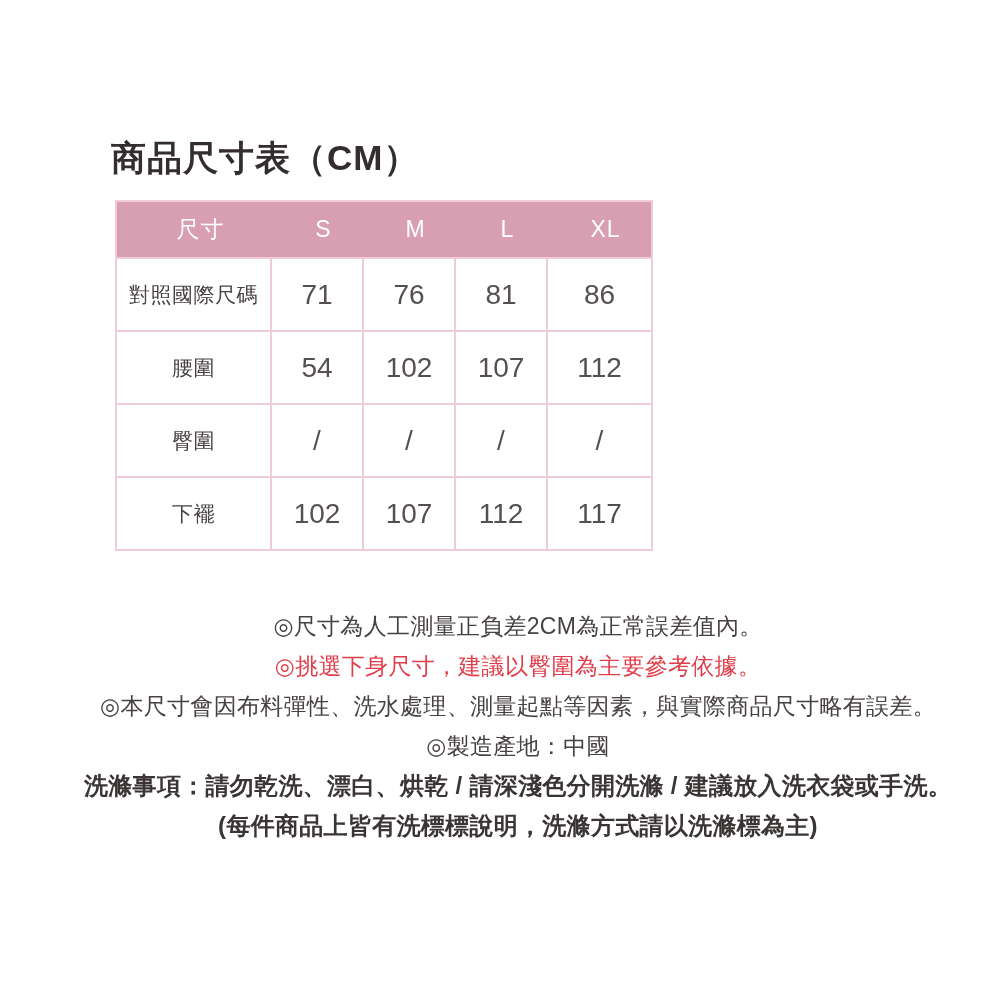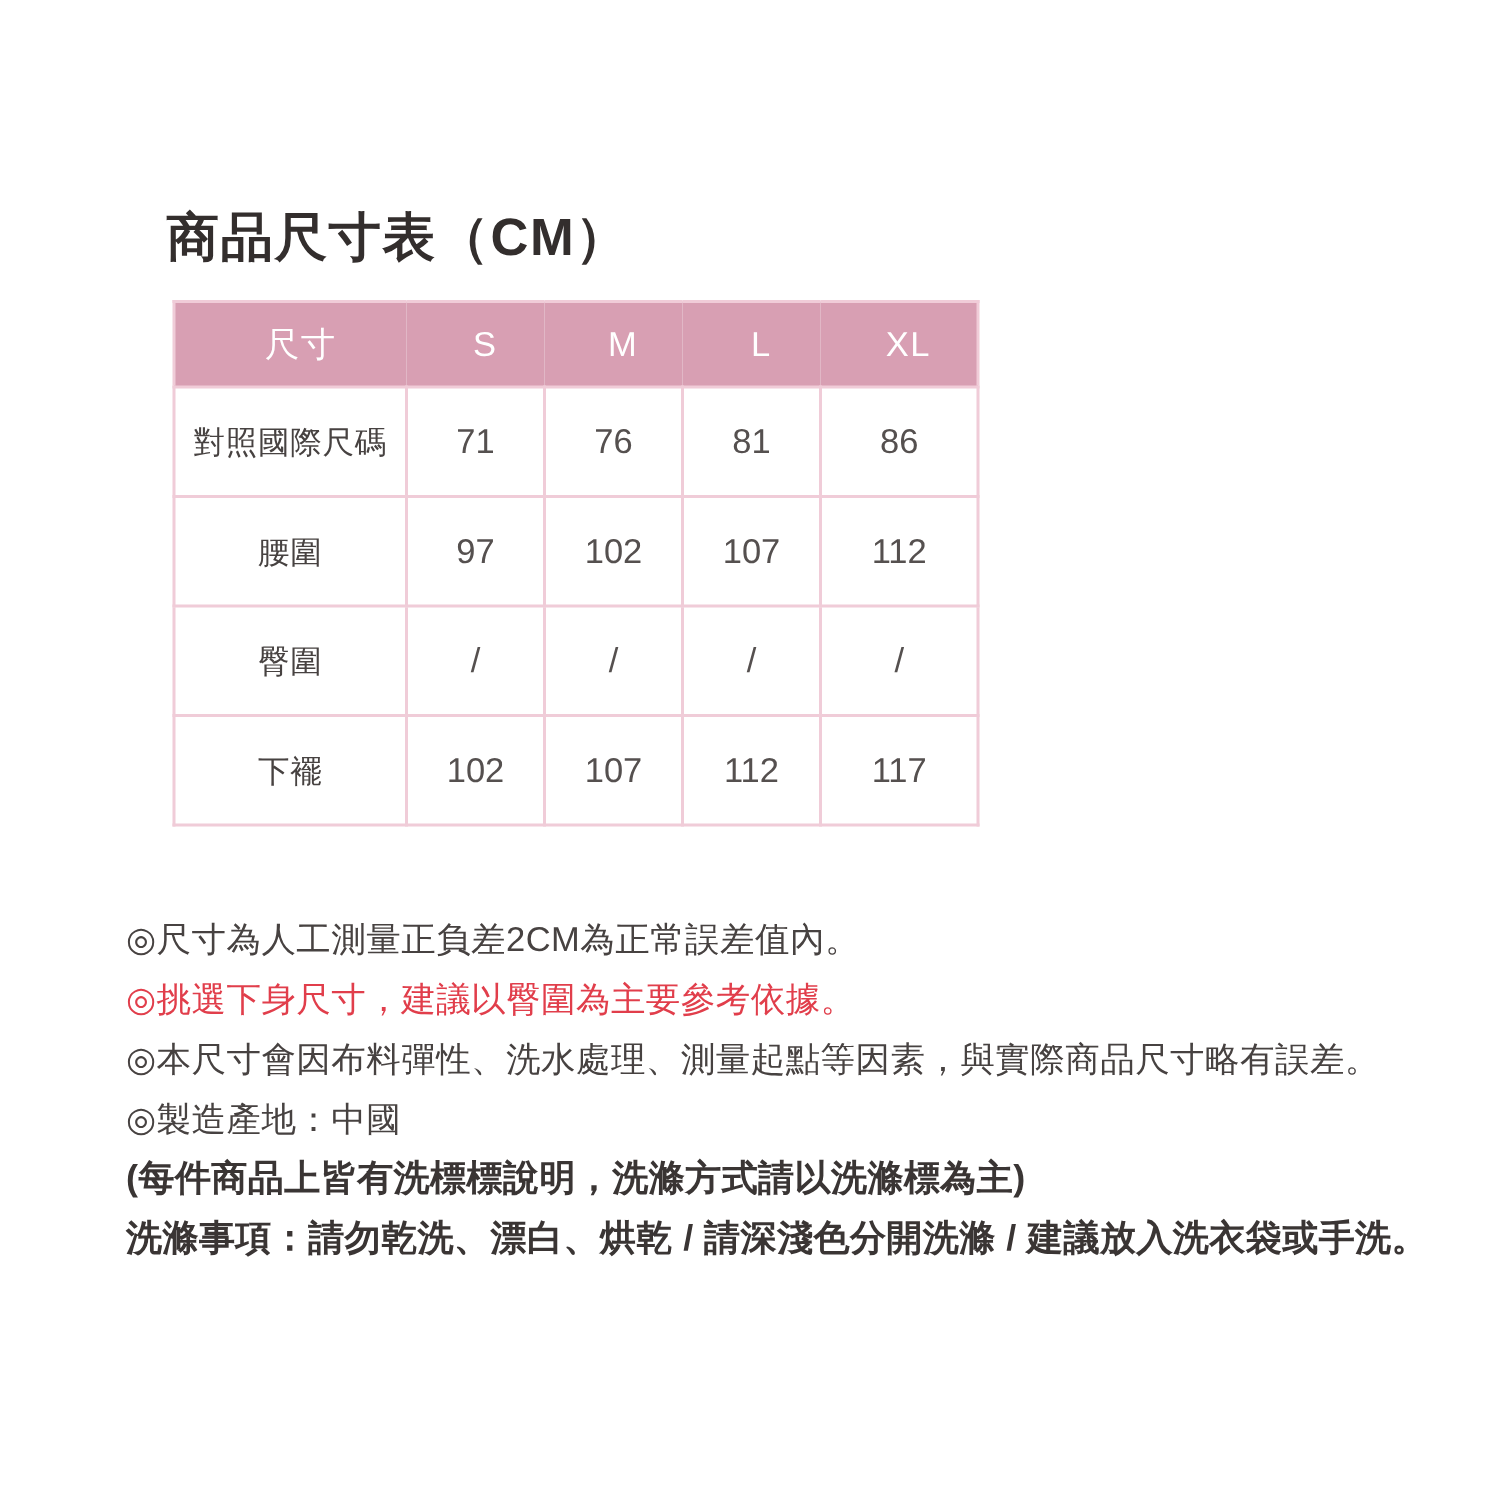--- a/index.html
+++ b/index.html
@@ -65,34 +65,35 @@
     vertical-align: middle;
     font-weight: 400;
     background: #ffffff;
   }
   table.size-table tbody th.row-label {
     font-size: 21px;
     color: var(--body-text);
     letter-spacing: 0.5px;
   }
   table.size-table tbody td {
-    font-size: 23px;
+    font-size: 28px;
     color: var(--value-text);
   }
   .notes {
     position: absolute;
     left: 84px; top: 606px;
     white-space: nowrap;
   }
   .note {
     height: 40px;
     line-height: 40px;
     font-size: 23px;
     color: var(--body-text);
     letter-spacing: 0.3px;
+    text-align: center;
   }
   .note.red { color: var(--note-red); }
   .note.bold {
     font-weight: 700;
     font-size: 24px;
     color: #3a3534;
   }
 </style>
 </head>
 <body>
@@ -121,21 +122,21 @@
     <tbody>
         <tr>
           <th class="row-label">對照國際尺碼</th>
           <td>71</td>
           <td>76</td>
           <td>81</td>
           <td>86</td>
         </tr>
         <tr>
           <th class="row-label">腰圍</th>
-          <td>97</td>
+          <td>54</td>
           <td>102</td>
           <td>107</td>
           <td>112</td>
         </tr>
         <tr>
           <th class="row-label">臀圍</th>
           <td>/</td>
           <td>/</td>
           <td>/</td>
           <td>/</td>
@@ -148,17 +149,17 @@
           <td>117</td>
         </tr>
       </tbody>
   </table>
 
   <div class="notes">
     <div class="note normal">◎尺寸為人工測量正負差2CM為正常誤差值內。</div>
     <div class="note red">◎挑選下身尺寸，建議以臀圍為主要參考依據。</div>
     <div class="note normal">◎本尺寸會因布料彈性、洗水處理、測量起點等因素，與實際商品尺寸略有誤差。</div>
     <div class="note normal">◎製造產地：中國</div>
+    <div class="note bold">洗滌事項：請勿乾洗、漂白、烘乾 / 請深淺色分開洗滌 / 建議放入洗衣袋或手洗。</div>
     <div class="note bold">(每件商品上皆有洗標標說明，洗滌方式請以洗滌標為主)</div>
-    <div class="note bold">洗滌事項：請勿乾洗、漂白、烘乾 / 請深淺色分開洗滌 / 建議放入洗衣袋或手洗。</div>
   </div>
 
 </div>
 
 </body></html>

